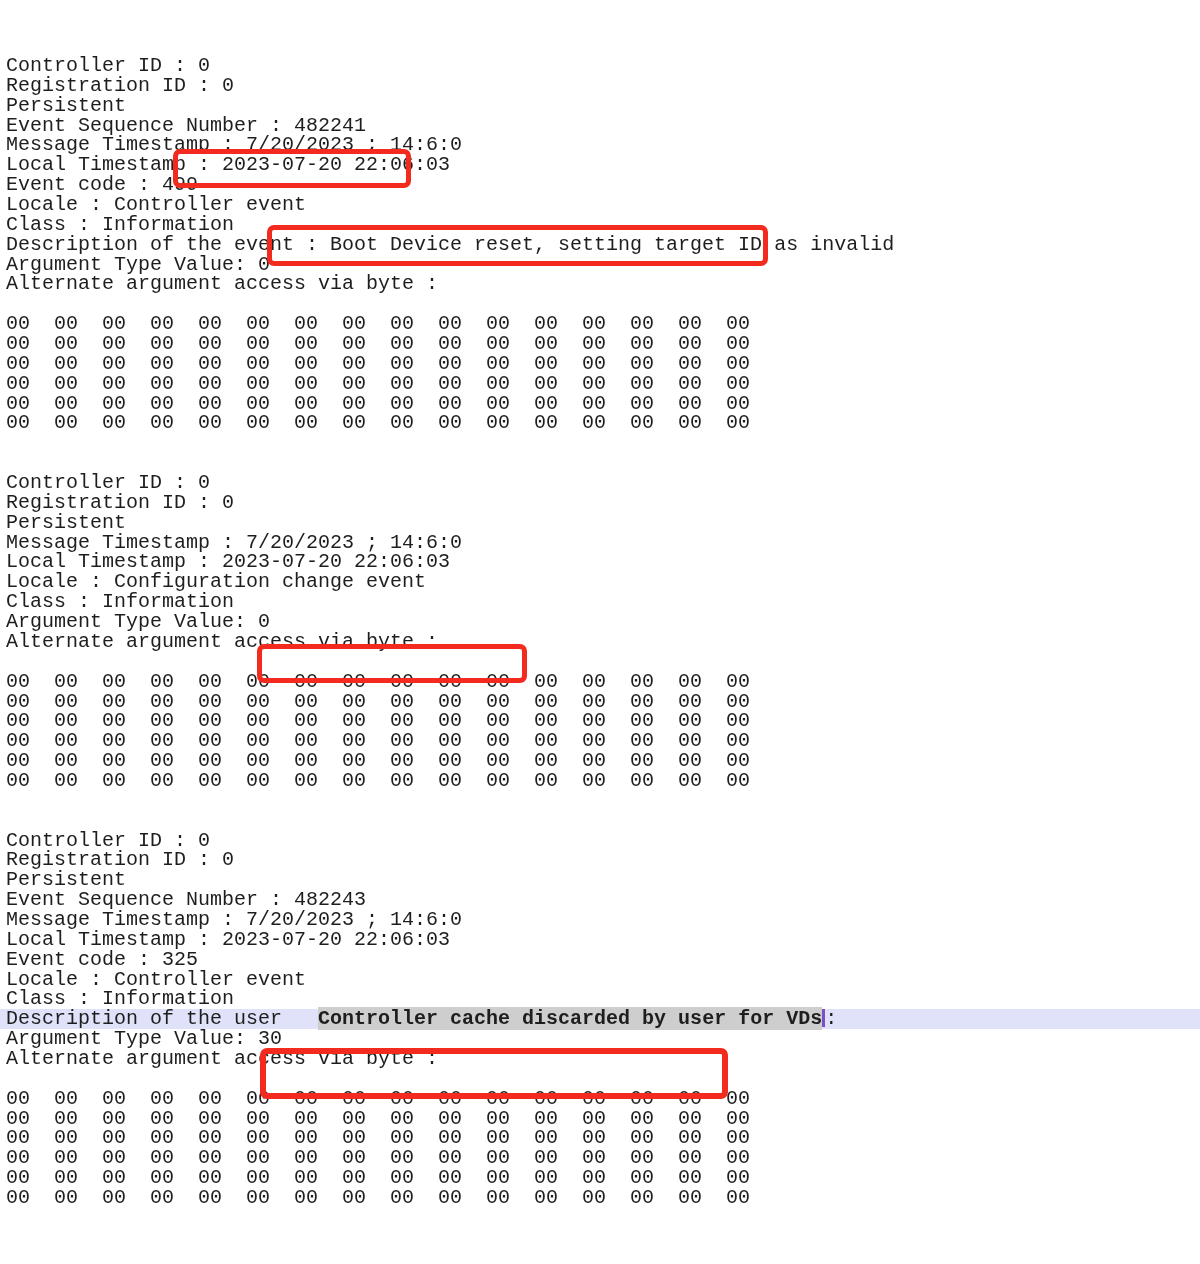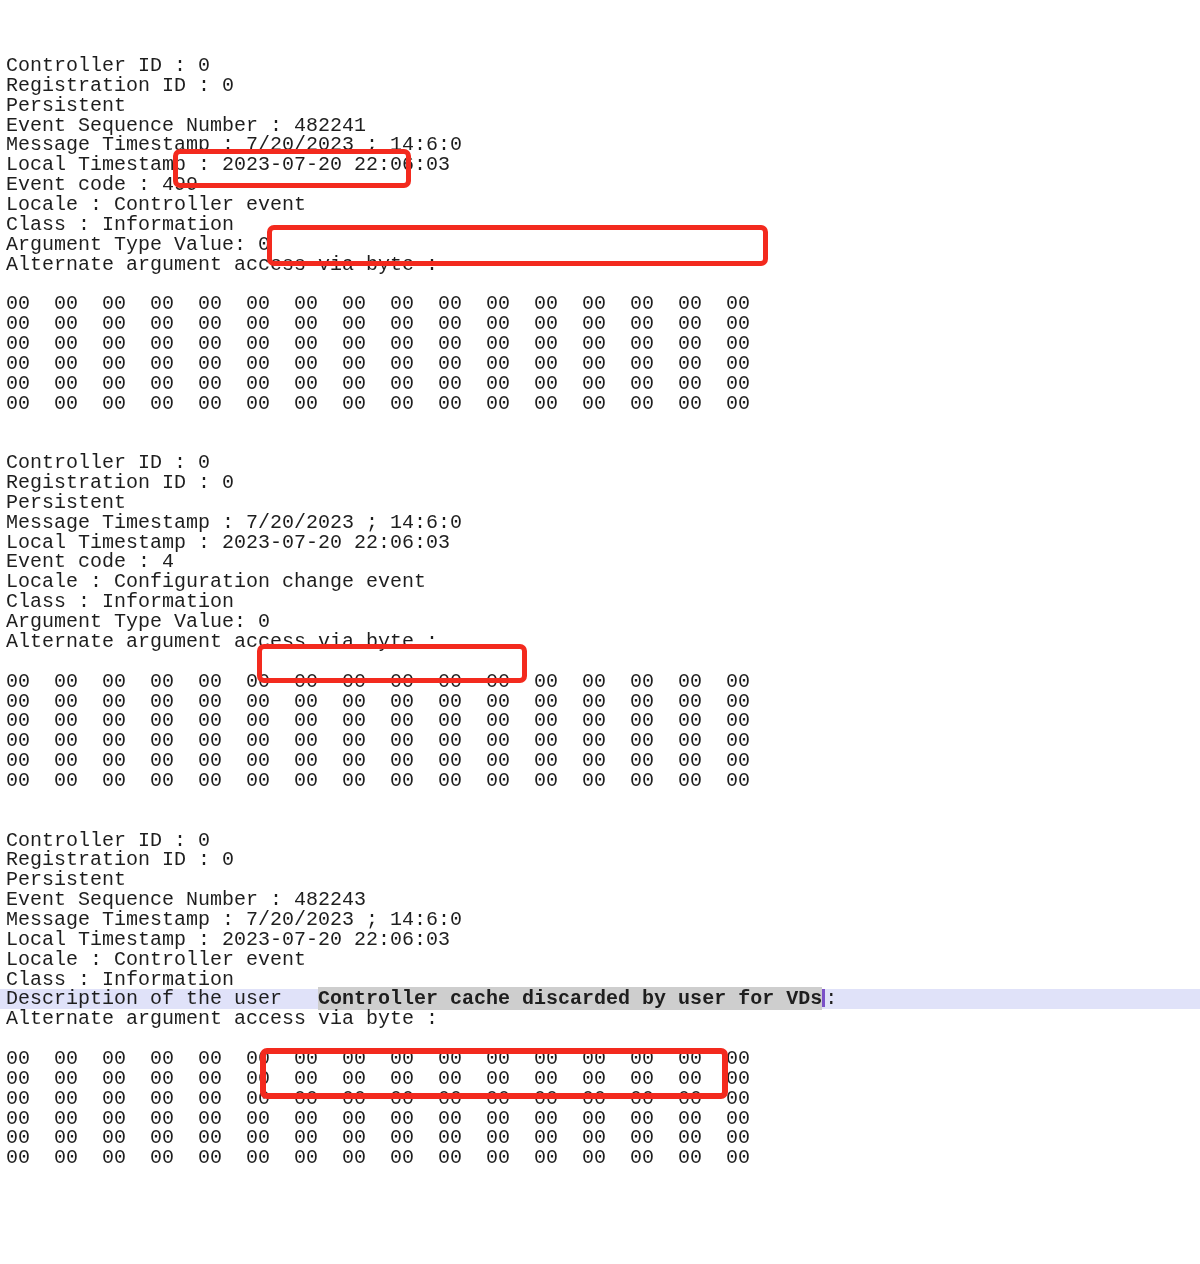--- a/index.html
+++ b/index.html
@@ -60,59 +60,61 @@
   <div id="log-lines">
       <div class="log-line">Controller ID : 0</div>
       <div class="log-line">Registration ID : 0</div>
       <div class="log-line">Persistent</div>
       <div class="log-line">Event Sequence Number : 482241</div>
       <div class="log-line">Message Timestamp : 7/20/2023 ; 14:6:0</div>
       <div class="log-line">Local Timestamp : 2023-07-20 22:06:03</div>
       <div class="log-line">Event code : 499</div>
       <div class="log-line">Locale : Controller event</div>
       <div class="log-line">Class : Information</div>
+      <div class="log-line">Description of the event : Boot Device reset, setting target ID as invalid</div>
       <div class="log-line">Argument Type Value: 0</div>
       <div class="log-line">Alternate argument access via byte :</div>
       <div class="log-line"></div>
       <div class="log-line">00  00  00  00  00  00  00  00  00  00  00  00  00  00  00  00</div>
       <div class="log-line">00  00  00  00  00  00  00  00  00  00  00  00  00  00  00  00</div>
       <div class="log-line">00  00  00  00  00  00  00  00  00  00  00  00  00  00  00  00</div>
       <div class="log-line">00  00  00  00  00  00  00  00  00  00  00  00  00  00  00  00</div>
       <div class="log-line">00  00  00  00  00  00  00  00  00  00  00  00  00  00  00  00</div>
       <div class="log-line">00  00  00  00  00  00  00  00  00  00  00  00  00  00  00  00</div>
       <div class="log-line"></div>
       <div class="log-line"></div>
       <div class="log-line">Controller ID : 0</div>
       <div class="log-line">Registration ID : 0</div>
       <div class="log-line">Persistent</div>
       <div class="log-line">Message Timestamp : 7/20/2023 ; 14:6:0</div>
       <div class="log-line">Local Timestamp : 2023-07-20 22:06:03</div>
-      <div class="log-line">Event code : 4</div>
       <div class="log-line">Locale : Configuration change event</div>
       <div class="log-line">Class : Information</div>
       <div class="log-line">Argument Type Value: 0</div>
       <div class="log-line">Alternate argument access via byte :</div>
       <div class="log-line"></div>
       <div class="log-line">00  00  00  00  00  00  00  00  00  00  00  00  00  00  00  00</div>
       <div class="log-line">00  00  00  00  00  00  00  00  00  00  00  00  00  00  00  00</div>
       <div class="log-line">00  00  00  00  00  00  00  00  00  00  00  00  00  00  00  00</div>
       <div class="log-line">00  00  00  00  00  00  00  00  00  00  00  00  00  00  00  00</div>
       <div class="log-line">00  00  00  00  00  00  00  00  00  00  00  00  00  00  00  00</div>
       <div class="log-line">00  00  00  00  00  00  00  00  00  00  00  00  00  00  00  00</div>
       <div class="log-line"></div>
       <div class="log-line"></div>
       <div class="log-line">Controller ID : 0</div>
       <div class="log-line">Registration ID : 0</div>
       <div class="log-line">Persistent</div>
       <div class="log-line">Event Sequence Number : 482243</div>
       <div class="log-line">Message Timestamp : 7/20/2023 ; 14:6:0</div>
       <div class="log-line">Local Timestamp : 2023-07-20 22:06:03</div>
+      <div class="log-line">Event code : 325</div>
       <div class="log-line">Locale : Controller event</div>
       <div class="log-line">Class : Information</div>
       <div class="log-line highlighted"><span>Description of the user   </span><span class="selected-text">Controller cache discarded by user for VDs</span><span class="text-caret"></span><span>:</span></div>
+      <div class="log-line">Argument Type Value: 30</div>
       <div class="log-line">Alternate argument access via byte :</div>
       <div class="log-line"></div>
       <div class="log-line">00  00  00  00  00  00  00  00  00  00  00  00  00  00  00  00</div>
       <div class="log-line">00  00  00  00  00  00  00  00  00  00  00  00  00  00  00  00</div>
       <div class="log-line">00  00  00  00  00  00  00  00  00  00  00  00  00  00  00  00</div>
       <div class="log-line">00  00  00  00  00  00  00  00  00  00  00  00  00  00  00  00</div>
       <div class="log-line">00  00  00  00  00  00  00  00  00  00  00  00  00  00  00  00</div>
       <div class="log-line">00  00  00  00  00  00  00  00  00  00  00  00  00  00  00  00</div>
       <div class="log-line"></div>
       <div class="log-line"></div>

